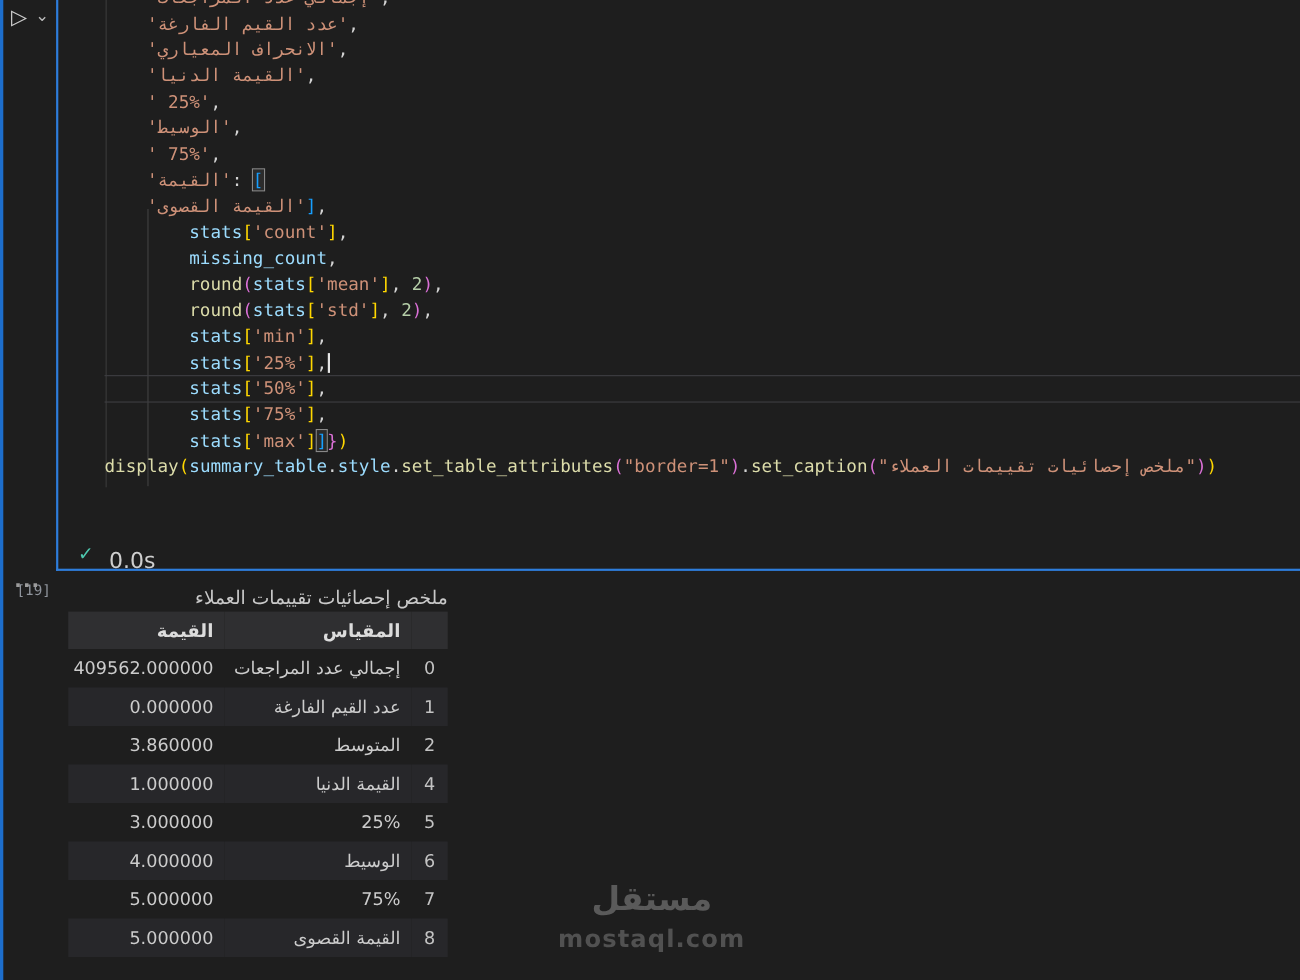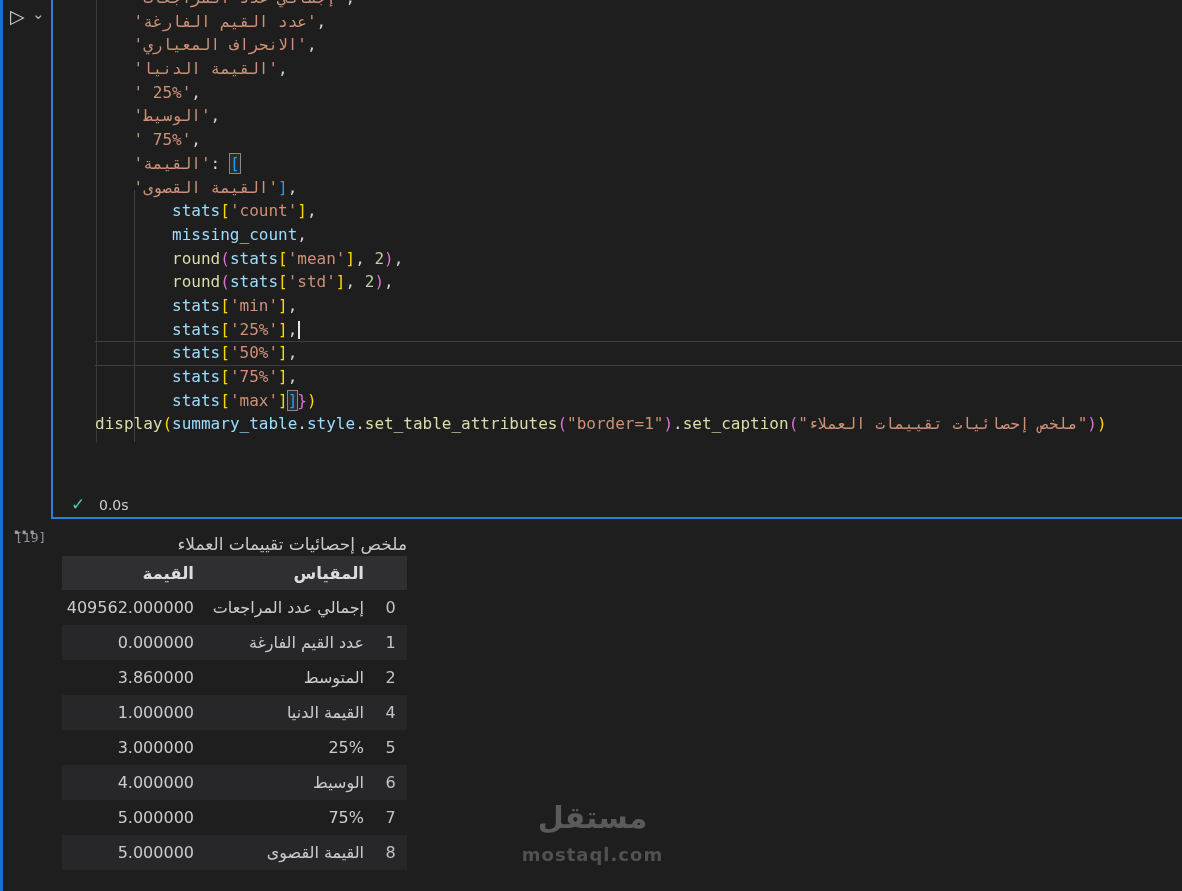--- a/index.html
+++ b/index.html
@@ -28,39 +28,39 @@
   .tk-pl{color:var(--c-pl);} .tk-st{color:var(--c-st);} .tk-vr{color:var(--c-vr);}
   .tk-fn{color:var(--c-fn);} .tk-nm{color:var(--c-nm);}
   .tk-b1{color:var(--c-b1);} .tk-b2{color:var(--c-b2);} .tk-b3{color:var(--c-b3);}
   .bm{outline:1px solid #888;background:rgba(255,255,255,0.06);}
   .caret{display:inline-block;width:0;height:18px;border-left:2px solid #e6e6e6;
          vertical-align:middle;margin-left:1px;}
   
   .exec-count{position:absolute;left:15px;top:498px;font-family:"DejaVu Sans Mono",monospace;
               font-size:13px;color:var(--dim);margin-top:32px;}
   .exec-check{position:absolute;left:71px;top:494px;color:var(--ok);font-size:17px;}
-  .exec-time{position:absolute;left:99px;top:497px;font-size:14px;color:#cfcfcf;}
+  .exec-time{position:absolute;left:99px;top:497px;font-size:20px;color:#cfcfcf;}
   .more-btn{position:absolute;left:13px;top:522px;color:#9b9b9b;font-size:18px;font-weight:bold;
             letter-spacing:1px;cursor:pointer;}
   
   .output{position:absolute;left:62px;top:532px;width:345px;}
   .tbl-caption{height:24px;line-height:24px;color:#c9c9c9;font-size:17px;direction:rtl;}
   table.summary{border-collapse:collapse;width:345px;table-layout:fixed;
                 font-size:16px;color:var(--txt);}
   table.summary th{background:var(--bg-header);height:32px;font-weight:600;color:#dcdcdc;font-size:16.5px;}
   table.summary td{height:33px;margin-left:28px;}
   table.summary tbody tr:nth-child(even) td{background:var(--bg-row-alt);}
   .col-i{width:33px;} .col-m{width:170px;} .col-v{width:142px;}
   .c-i{text-align:center;color:#c3c3c3;}
   .c-m{text-align:right;padding-right:10px;direction:rtl;}
   .c-v{text-align:right;padding-right:10px;direction:ltr;}
   
   .watermark{position:absolute;left:500px;top:792px;width:185px;text-align:center;}
   .wm-logo{color:var(--wm);font-size:30px;font-weight:bold;line-height:52px;direction:rtl;text-align:center;}
-  .wm-site{color:#515151;font-size:18px;font-weight:bold;line-height:22px;letter-spacing:1px;}
+  .wm-site{color:#515151;font-size:22px;font-weight:bold;line-height:22px;letter-spacing:1px;}
 </style>
 </head>
 <body>
 
 <div class="canvas">
 
   <div class="cell-bar"></div>
 
   <span class="run-btn">▷</span>
   <span class="run-chevron">⌄</span>

